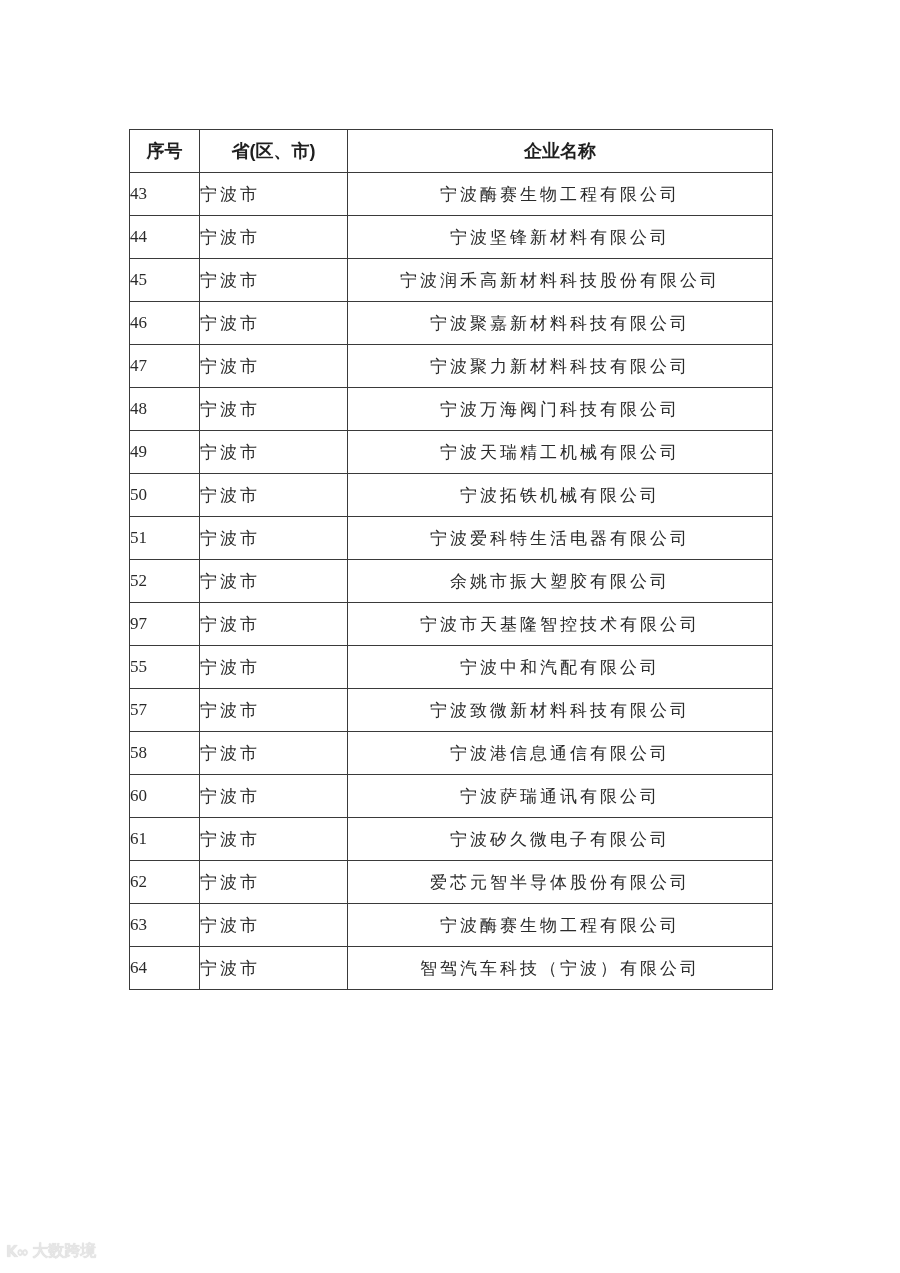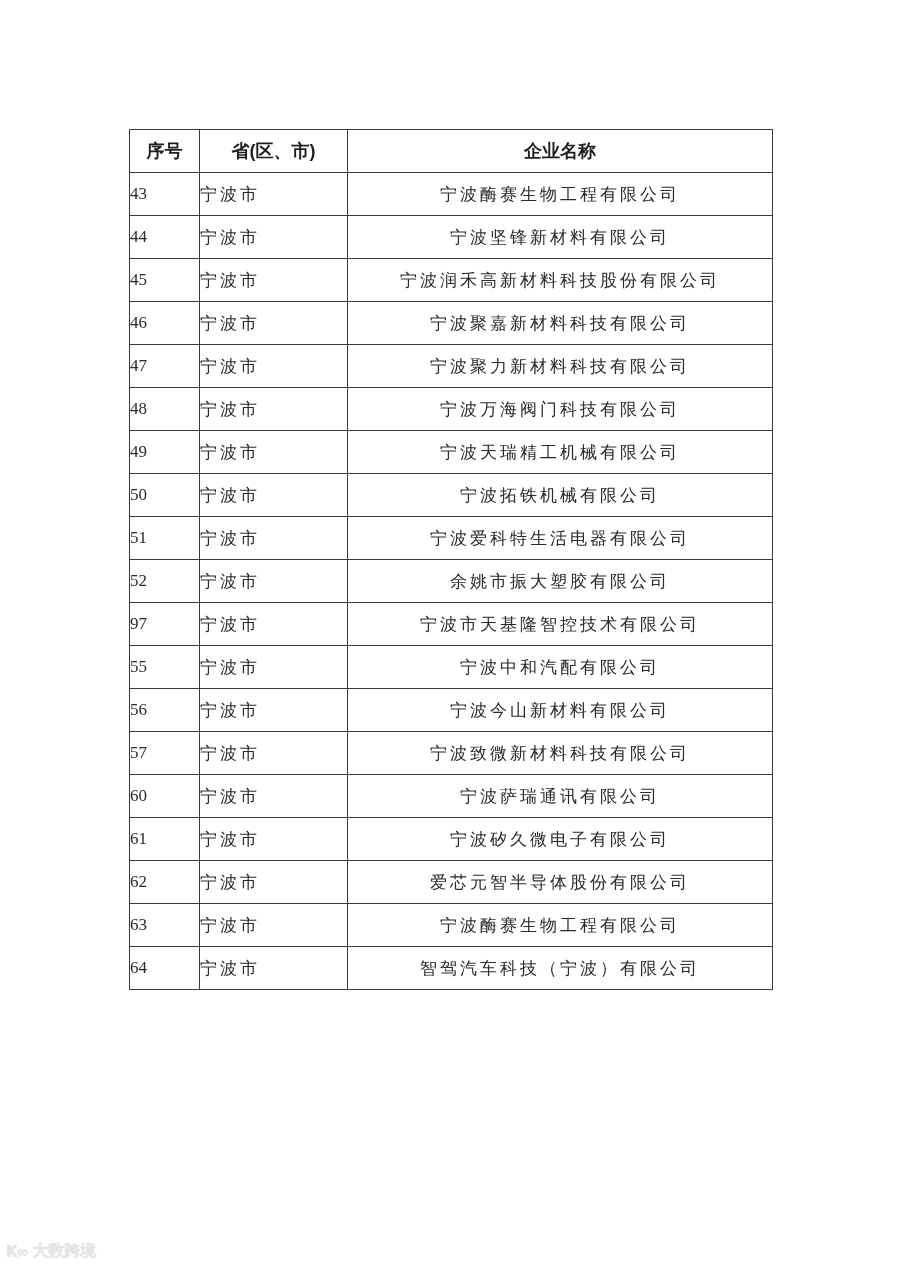--- a/index.html
+++ b/index.html
@@ -150,28 +150,28 @@
           <td class="no">97</td>
           <td class="prov">宁波市</td>
           <td class="name">宁波市天基隆智控技术有限公司</td>
         </tr>
         <tr>
           <td class="no">55</td>
           <td class="prov">宁波市</td>
           <td class="name">宁波中和汽配有限公司</td>
         </tr>
         <tr>
-          <td class="no">56</td>
-          <td class="prov">宁波市</td>
-          <td class="name">宁波今山新材料有限公司</td>
-        </tr>
-        <tr>
           <td class="no">57</td>
           <td class="prov">宁波市</td>
           <td class="name">宁波致微新材料科技有限公司</td>
+        </tr>
+        <tr>
+          <td class="no">58</td>
+          <td class="prov">宁波市</td>
+          <td class="name">宁波港信息通信有限公司</td>
         </tr>
         <tr>
           <td class="no">60</td>
           <td class="prov">宁波市</td>
           <td class="name">宁波萨瑞通讯有限公司</td>
         </tr>
         <tr>
           <td class="no">61</td>
           <td class="prov">宁波市</td>
           <td class="name">宁波矽久微电子有限公司</td>

